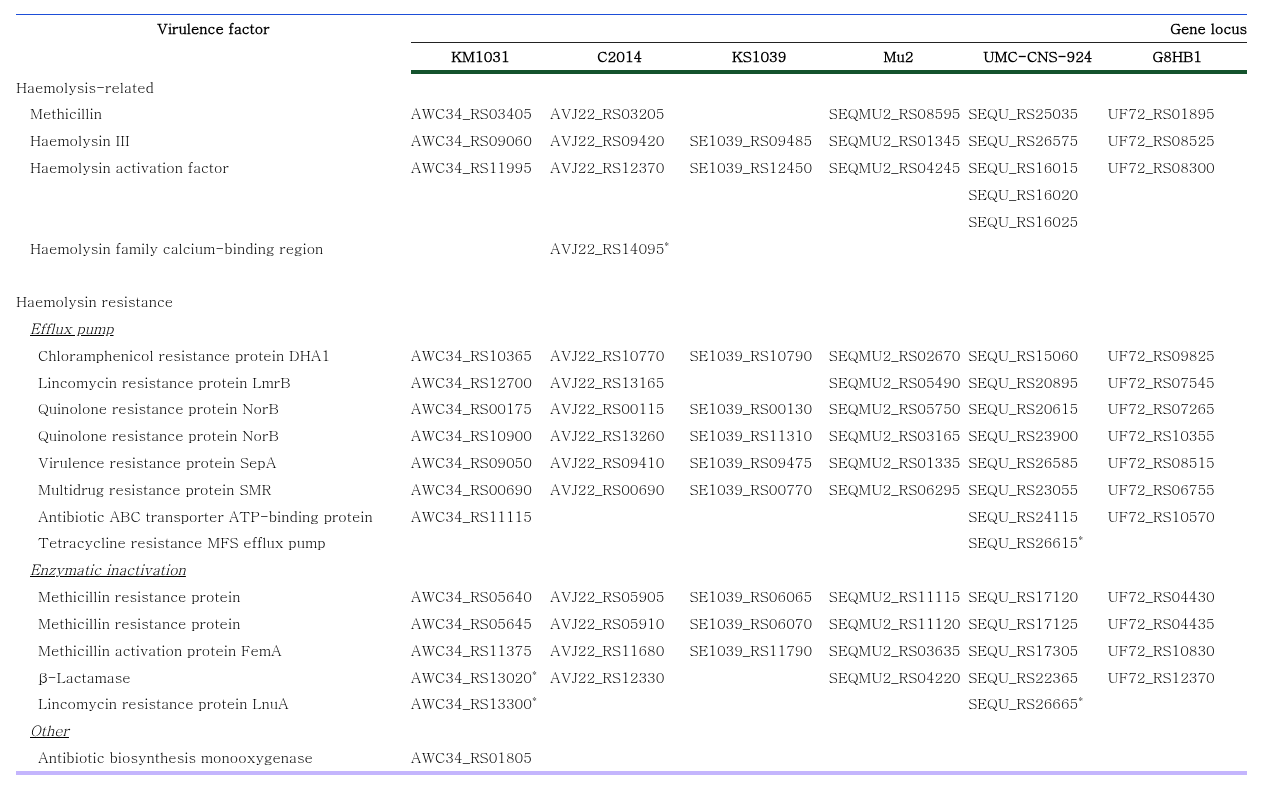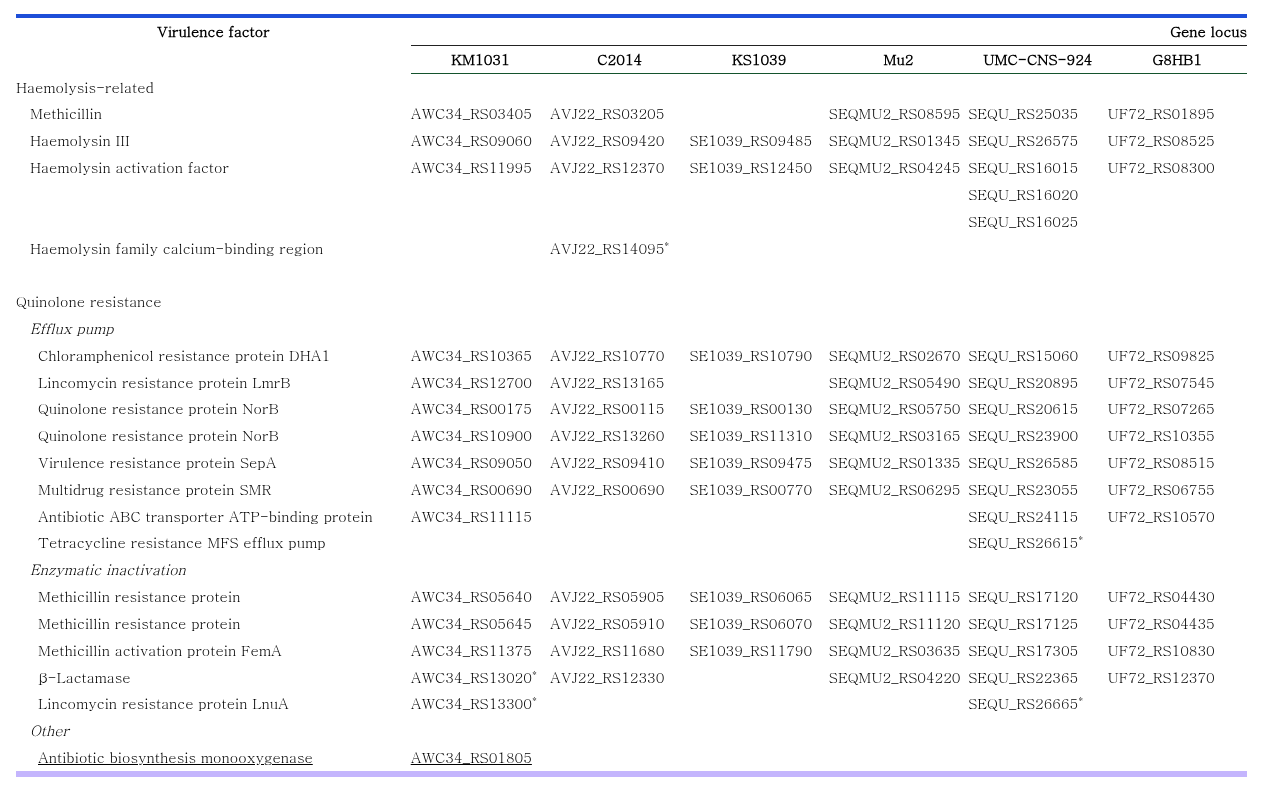--- a/index.html
+++ b/index.html
@@ -22,32 +22,32 @@
     font-weight:normal;
     text-align:left;
     vertical-align:top;
     line-height:1.85;
     white-space:nowrap;
   }
   th{font-family:"Batang","Times New Roman",serif;}
   .vf-col{width:32%;}
   .gl-col{width:11.3%;}
 
-  .top-rule th{border-top:4px solid #1d4ed8;}
-  .under-rule th{border-bottom:1px solid #14532d;}
-  .bottom-rule td{border-bottom:6px solid #c4b5fd;text-decoration:underline;}
+  .top-rule th{border-top:1px solid #1d4ed8;}
+  .under-rule th{border-bottom:4px solid #14532d;}
+  .bottom-rule td{border-bottom:4px solid #c4b5fd;}
 
   .hdr-vf{text-align:center; font-weight:bold;}
   .hdr-gene{text-align:right; font-weight:bold; border-bottom:1px solid #222;}
   .hdr-strain{text-align:center; font-weight:bold;}
 
   .lvl0{padding-left:0px;margin-top:45px;}
   .lvl1{padding-left:14px;}
   .lvl2{padding-left:22px;}
-  .italic{font-style:italic;}
+  .italic{font-style:italic;text-decoration:underline;}
   .sup{font-size:10px; vertical-align:super;}
 </style>
 </head>
 <body>
 
 <table>
   <colgroup>
     <col class="vf-col">
     <col class="gl-col">
       <col class="gl-col">
@@ -125,21 +125,21 @@
         <td>AVJ22_RS14095<span class="sup">*</span></td>
         <td></td>
         <td></td>
         <td></td>
         <td></td>
       </tr>
       <tr>
         <td colspan="7">&nbsp;</td>
       </tr>
       <tr>
-        <td colspan="7" class="lvl0">Quinolone resistance</td>
+        <td colspan="7" class="lvl0">Haemolysin resistance</td>
       </tr>
       <tr>
         <td colspan="7" class="lvl1 italic">Efflux pump</td>
       </tr>
       <tr>
         <td class="lvl2">Chloramphenicol resistance protein DHA1</td>
         <td>AWC34_RS10365</td>
         <td>AVJ22_RS10770</td>
         <td>SE1039_RS10790</td>
         <td>SEQMU2_RS02670</td>

